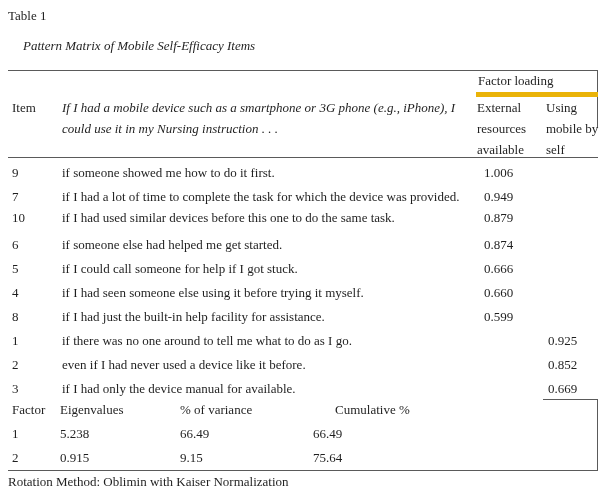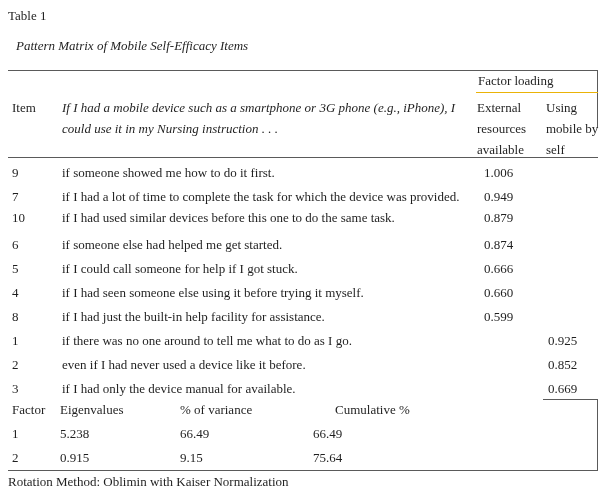--- a/index.html
+++ b/index.html
@@ -22,31 +22,31 @@
   .c-text{position:absolute;left:62px;width:418px;white-space:nowrap;}
   .c-f1{position:absolute;left:484px;width:58px;white-space:nowrap;}
   .c-f2{position:absolute;left:548px;width:52px;white-space:nowrap;}
   .s-c0{position:absolute;left:12px;white-space:nowrap;}
   .s-c1{position:absolute;left:60px;white-space:nowrap;}
   .s-c2{position:absolute;left:180px;white-space:nowrap;text-align:right;}
   .s-c3h{position:absolute;left:335px;white-space:nowrap;text-align:center;}
   .s-c3{position:absolute;left:313px;white-space:nowrap;}
   .factor-loading-cell{
     position:absolute;left:476px;top:71px;width:122px;height:21px;
-    border-bottom:1px solid #eab308;line-height:20px;
+    border-bottom:5px solid #eab308;line-height:20px;
   }
   .factor-loading-cell span{padding-left:2px;}
 </style>
 </head>
 <body>
 
 <div class="page">
 
   <div class="abs" style="left:8px;top:8px;">Table 1</div>
-  <div class="abs italic" style="left:16px;top:38px;text-align:right;">Pattern Matrix of Mobile Self-Efficacy Items</div>
+  <div class="abs italic" style="left:23px;top:38px;text-align:right;">Pattern Matrix of Mobile Self-Efficacy Items</div>
 
   <div class="rule" style="left:8px;top:70px;width:590px;"></div>
   <div class="vrule" style="left:597px;top:70px;height:58px;"></div>
   <div class="rule" style="left:8px;top:157px;width:590px;"></div>
   <div class="rule" style="left:543px;top:399px;width:55px;"></div>
   <div class="vrule" style="left:597px;top:399px;height:71px;"></div>
   <div class="rule" style="left:8px;top:470px;width:590px;"></div>
 
   <div class="factor-loading-cell">
     <span>Factor loading</span>

